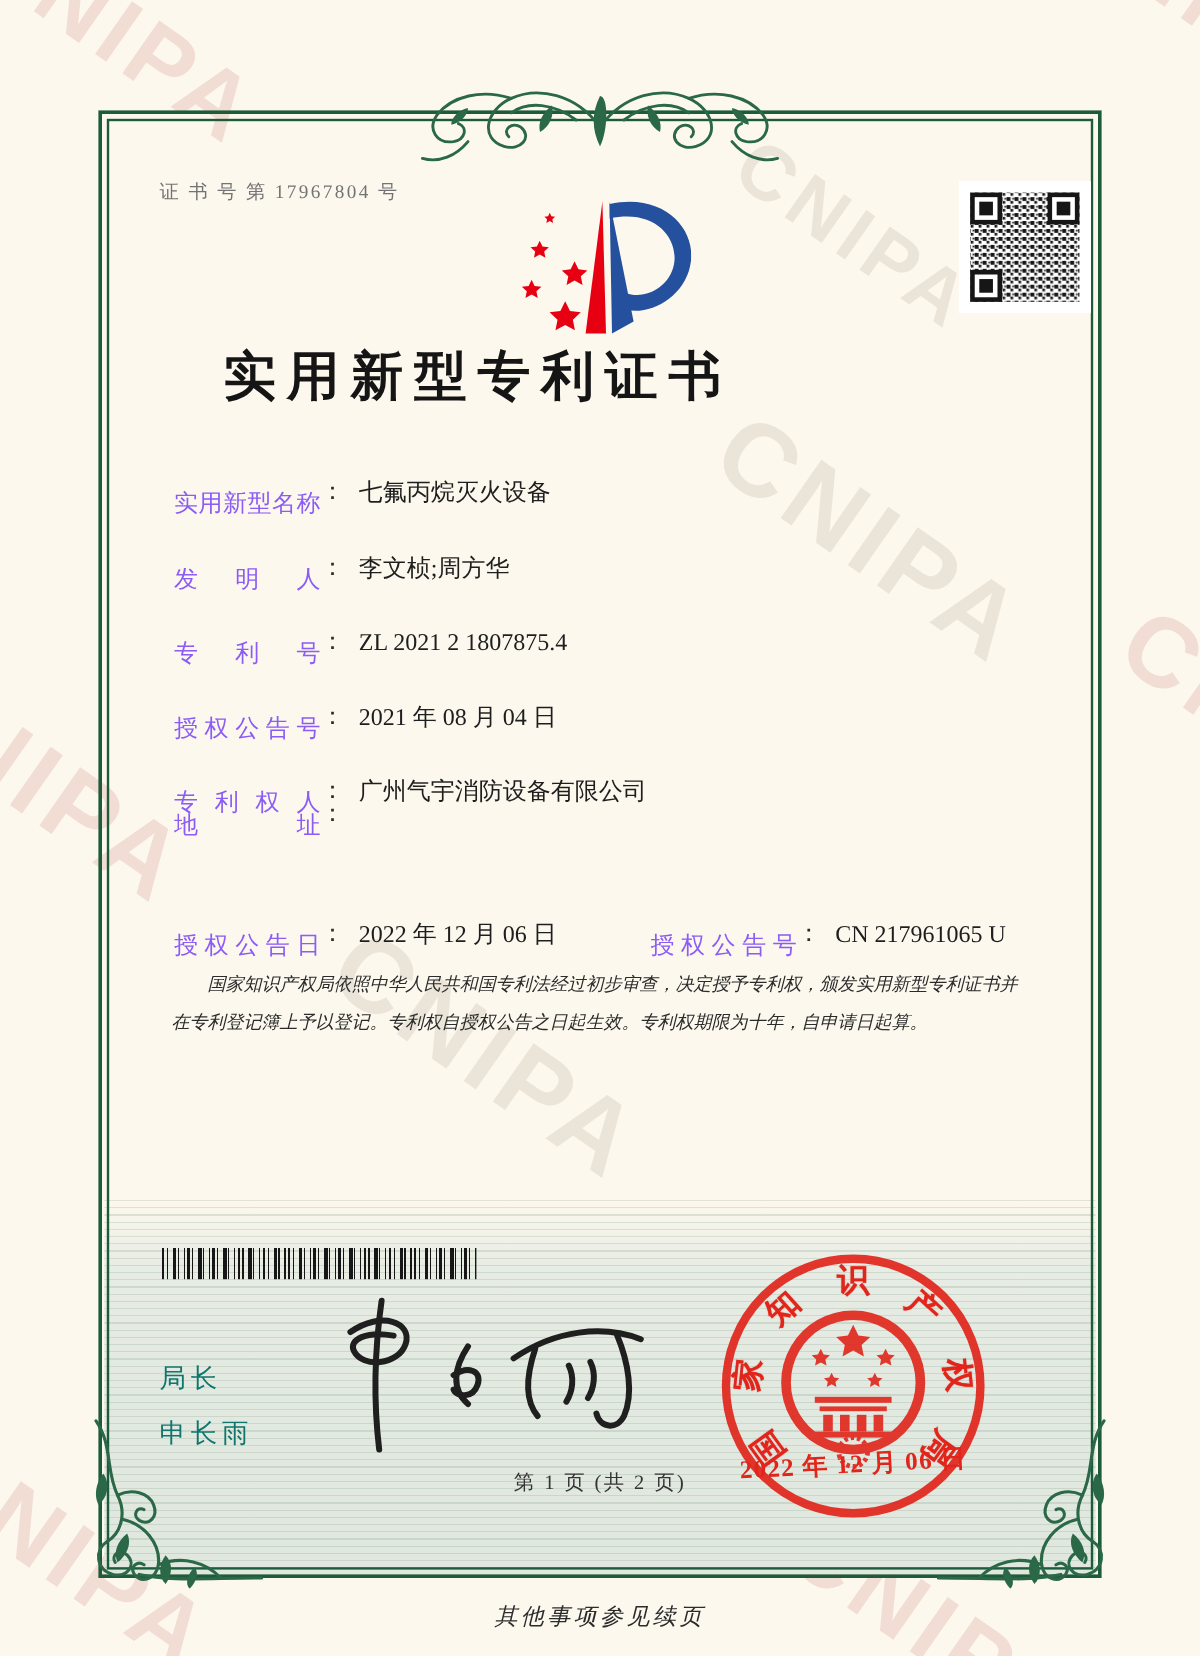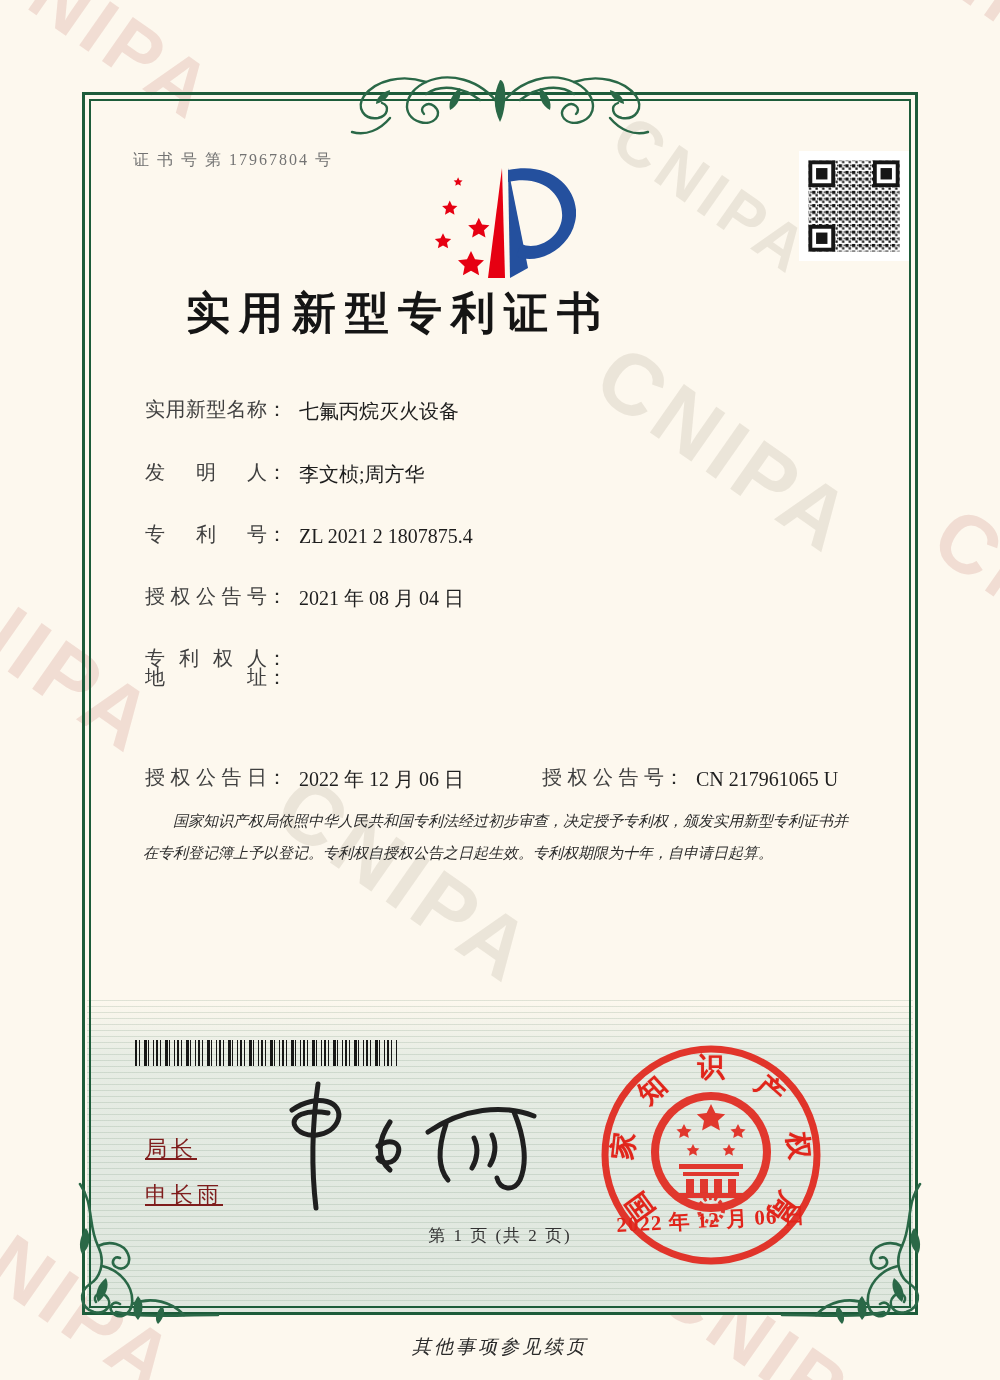--- a/index.html
+++ b/index.html
@@ -45,21 +45,21 @@
   .qr{position:absolute;left:799px;top:151px;width:110px;height:110px;z-index:4;background:#fff;}
   .logo{position:absolute;left:424px;top:160px;width:152px;height:124px;z-index:4;}
   .title{
     position:absolute;left:0;top:284px;width:796px;text-align:center;z-index:4;
     font-size:44px;font-weight:bold;letter-spacing:9px;color:#151515;
   }
   
   .frow{position:absolute;left:145px;z-index:4;font-size:20px;display:flex;align-items:flex-start;}
   .flabel{
     display:inline-block;width:122px;text-align:justify;text-align-last:justify;
-    color:#404040;white-space:nowrap;
+    color:#8b5cf6;white-space:nowrap;margin-top:10px;
   }
   .fcolon{display:inline-block;margin-right:12px;color:#2a2a2a;}
   .fvalue{display:inline-block;max-width:588px;color:#1e1e1e;line-height:31px;}
   #row-addr .fvalue{letter-spacing:0.5px;}
   .grant-no{margin-left:78px;display:flex;}
   
   .body-text{
     position:absolute;left:143px;top:806px;width:718px;z-index:4;
     font-size:15px;line-height:31.5px;color:#2b2b2b;
     font-style:italic;
@@ -69,21 +69,21 @@
   .barcode{
     position:absolute;left:135px;top:1040px;width:262px;height:26px;z-index:4;
     background:repeating-linear-gradient(90deg,
       #161616 0 2px, rgba(0,0,0,0) 2px 4px,
       #161616 4px 5px, rgba(0,0,0,0) 5px 9px,
       #161616 9px 12px, rgba(0,0,0,0) 12px 13px,
       #161616 13px 14px, rgba(0,0,0,0) 14px 18px,
       #161616 18px 19px, rgba(0,0,0,0) 19px 21px);
   }
   
-  .signer{position:absolute;left:145px;top:1126px;z-index:4;font-size:22px;line-height:46px;color:#7f1d1d;letter-spacing:4px;text-decoration:underline;}
+  .signer{position:absolute;left:133px;top:1126px;z-index:4;font-size:22px;line-height:46px;color:#0f766e;letter-spacing:4px;}
   .signature{position:absolute;left:278px;top:1078px;z-index:4;}
   
   .seal{position:absolute;left:596px;top:1040px;width:230px;height:230px;z-index:5;}
   .seal svg{position:absolute;left:0;top:0;}
   .seal-ring-text{position:absolute;left:0;top:0;width:230px;height:230px;}
   .seal-char{
     position:absolute;left:115px;top:115px;font-size:27px;font-weight:bold;
     color:#e1251b;font-family:"Liberation Serif","DejaVu Serif",serif;
     text-shadow:0 0 1px rgba(225,37,27,.6);
   }
@@ -233,20 +233,21 @@
   <span class="fvalue">ZL 2021 2 1807875.4</span>
 </div>
 <div class="frow" style="top:583px;">
   <span class="flabel">授权公告号</span>
     <span class="fcolon">：</span>
   <span class="fvalue">2021 年 08 月 04 日</span>
 </div>
 <div class="frow" style="top:645px;">
   <span class="flabel">专利权人</span>
     <span class="fcolon">：</span>
+  <span class="fvalue">广州气宇消防设备有限公司</span>
 </div>
 <div class="frow" id="row-addr" style="top:664px;">
   <span class="flabel">地址</span>
     <span class="fcolon">：</span>
 </div>
 <div class="frow" style="top:764px;">
   <span class="flabel">授权公告日</span>
     <span class="fcolon">：</span>
   <span class="fvalue">2022 年 12 月 06 日</span>
   <span class="grant-no">

